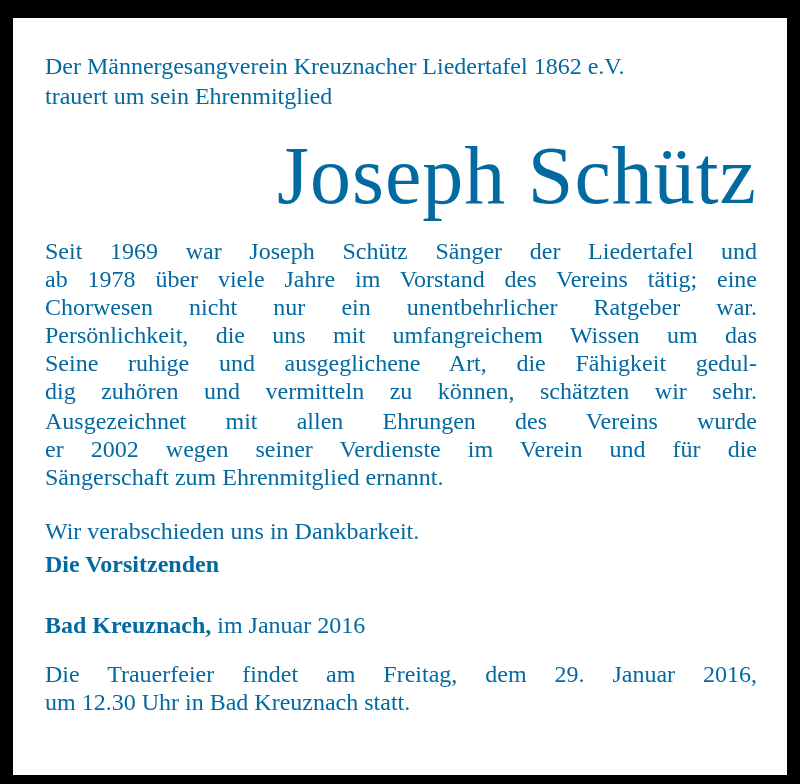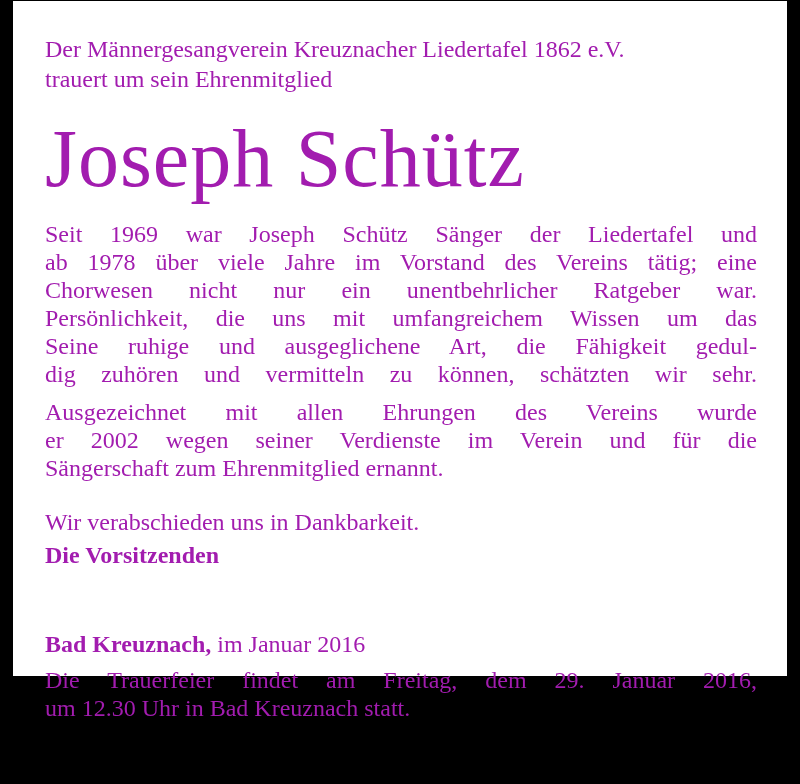--- a/index.html
+++ b/index.html
@@ -12,71 +12,71 @@
   }
   .frame {
     width: 800px;
     height: 784px;
     background: #000000;
     box-sizing: border-box;
   }
   .sheet {
     position: absolute;
     left: 13px;
-    top: 1px;
+    top: 18px;
     width: 774px;
-    height: 675px;
+    height: 757px;
     background: #ffffff;
     box-sizing: border-box;
     padding: 33px 30px 0 32px;
-    color: #a21caf;
+    color: #0369a1;
     font-family: "Liberation Serif", "DejaVu Serif", serif;
   }
   .intro {
     font-size: 24px;
     line-height: 30px;
     text-align: left;
   }
   .deceased-name {
     margin-top: 20px;
     font-size: 82px;
     line-height: 90px;
-    text-align: left;
+    text-align: right;
     font-weight: 400;
     letter-spacing: 1px;
     white-space: nowrap;
   }
   .para {
     font-size: 24px;
     line-height: 28px;
   }
   .para1 { margin-top: 16px; }
-  .para2 { margin-top: 10px; }
+  .para2 { margin-top: 2px; }
   .jline {
     text-align: justify;
     text-align-last: justify;
   }
   .lline {
     text-align: left;
   }
   .centered-block {
     margin-top: 24px;
     text-align: left;
     font-size: 24px;
     line-height: 33px;
   }
   .bold { font-weight: 700; }
   .place-date {
-    margin-top: 58px;
+    margin-top: 30px;
     font-size: 24px;
     line-height: 28px;
     text-align: left;
   }
   .funeral {
-    margin-top: 8px;
+    margin-top: 21px;
     font-size: 24px;
     line-height: 28px;
   }
 </style>
 </head>
 <body>
 
 <div class="frame">
   <div class="sheet">
 

